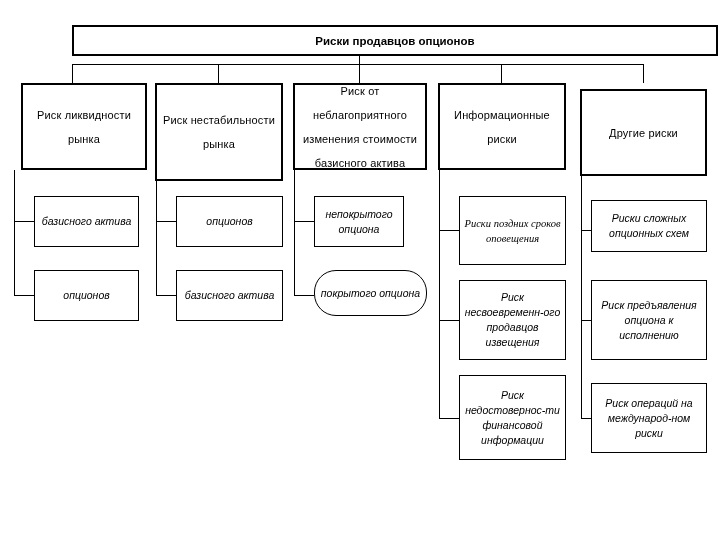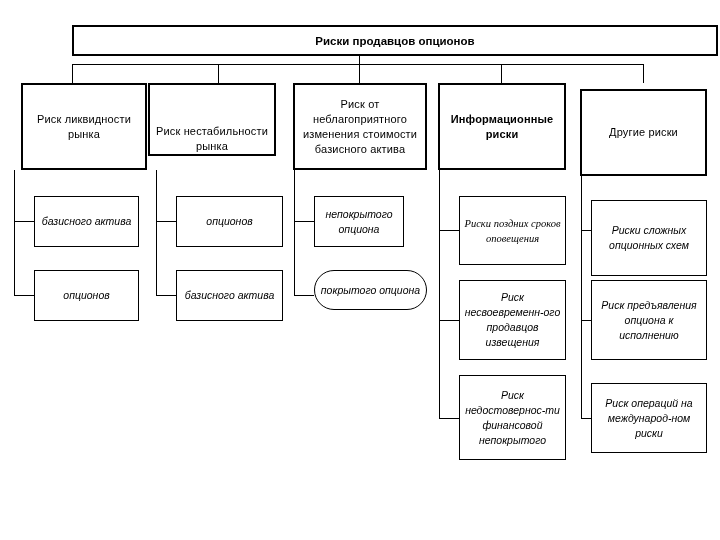--- a/index.html
+++ b/index.html
@@ -36,21 +36,21 @@
   .box.level0 {
     border: 2px solid #000000;
     font-size: 11.5px;
     font-weight: bold;
     line-height: 14px;
   }
   
   .box.level1 {
     border: 2px solid #000000;
     font-size: 11px;
-    line-height: 15px;
+    line-height: 24px;
     letter-spacing: 0.15px;
   }
   
   .box.level2 {
     border: 1px solid #000000;
     font-size: 10.5px;
     font-style: italic;
     line-height: 15px;
   }
   
@@ -77,29 +77,29 @@
   <div class="ln v" style="left:72px; top:64px; height:19px;"></div>
   <div class="ln v" style="left:218px; top:64px; height:19px;"></div>
   <div class="ln v" style="left:359px; top:64px; height:19px;"></div>
   <div class="ln v" style="left:501px; top:64px; height:19px;"></div>
   <div class="ln v" style="left:643px; top:64px; height:19px;"></div>
 
   <div class="box level1" style="left:13px; top:83px; width:126px; height:87px;margin-left:8px;">
     <span class="txt">Риск ликвидности рынка</span>
   </div>
 
-  <div class="box level1" style="left:148px; top:83px; width:128px; height:73px;align-items:flex-end;">
+  <div class="box level1" style="left:155px; top:83px; width:128px; height:98px;">
     <span class="txt">Риск нестабильности рынка</span>
   </div>
 
   <div class="box level1" style="left:293px; top:83px; width:134px; height:87px;">
     <span class="txt">Риск от неблагоприятного изменения стоимости базисного актива</span>
   </div>
 
-  <div class="box level1" style="left:438px; top:83px; width:128px; height:87px;font-weight:bold;">
+  <div class="box level1" style="left:438px; top:83px; width:128px; height:87px;">
     <span class="txt">Информационные риски</span>
   </div>
 
   <div class="box level1" style="left:580px; top:89px; width:127px; height:87px;">
     <span class="txt">Другие риски</span>
   </div>
 
   <div class="ln v" style="left:14px; top:170px; height:126px;"></div>
   <div class="ln h" style="left:14px; top:221px; width:20px;"></div>
   <div class="ln h" style="left:14px; top:295px; width:20px;"></div>
@@ -125,47 +125,47 @@
   </div>
 
   <div class="ln v" style="left:294px; top:170px; height:126px;"></div>
   <div class="ln h" style="left:294px; top:221px; width:20px;"></div>
   <div class="ln h" style="left:294px; top:295px; width:20px;"></div>
 
   <div class="box level2" style="left:314px; top:196px; width:90px; height:51px;">
     <span class="txt">непокрытого опциона</span>
   </div>
 
-  <div class="box level2" style="left:314px; top:270px; width:113px; height:40px;border-radius:22px;">
+  <div class="box level2" style="left:314px; top:270px; width:113px; height:46px;border-radius:22px;">
     <span class="txt">покрытого опциона</span>
   </div>
 
   <div class="ln v" style="left:439px; top:170px; height:249px;"></div>
   <div class="ln h" style="left:439px; top:230px; width:20px;"></div>
   <div class="ln h" style="left:439px; top:320px; width:20px;"></div>
   <div class="ln h" style="left:439px; top:418px; width:20px;"></div>
 
   <div class="box level2" style="left:459px; top:196px; width:107px; height:69px;font-family:Liberation Serif, serif;">
     <span class="txt">Риски поздних сроков оповещения</span>
   </div>
 
   <div class="box level2" style="left:459px; top:280px; width:107px; height:80px;">
     <span class="txt">Риск несвоевременн-ого продавцов извещения</span>
   </div>
 
   <div class="box level2" style="left:459px; top:375px; width:107px; height:85px;">
-    <span class="txt">Риск недостовернос-ти финансовой непокрытого</span>
+    <span class="txt">Риск недостовернос-ти финансовой информации</span>
   </div>
 
   <div class="ln v" style="left:581px; top:170px; height:249px;"></div>
   <div class="ln h" style="left:581px; top:230px; width:10px;"></div>
   <div class="ln h" style="left:581px; top:320px; width:10px;"></div>
   <div class="ln h" style="left:581px; top:418px; width:10px;"></div>
 
-  <div class="box level2" style="left:591px; top:200px; width:116px; height:76px;">
+  <div class="box level2" style="left:591px; top:200px; width:116px; height:52px;">
     <span class="txt">Риски сложных опционных схем</span>
   </div>
 
   <div class="box level2" style="left:591px; top:280px; width:116px; height:80px;">
     <span class="txt">Риск предъявления опциона к исполнению</span>
   </div>
 
   <div class="box level2" style="left:591px; top:383px; width:116px; height:70px;">
     <span class="txt">Риск операций на международ-ном риски</span>
   </div>

